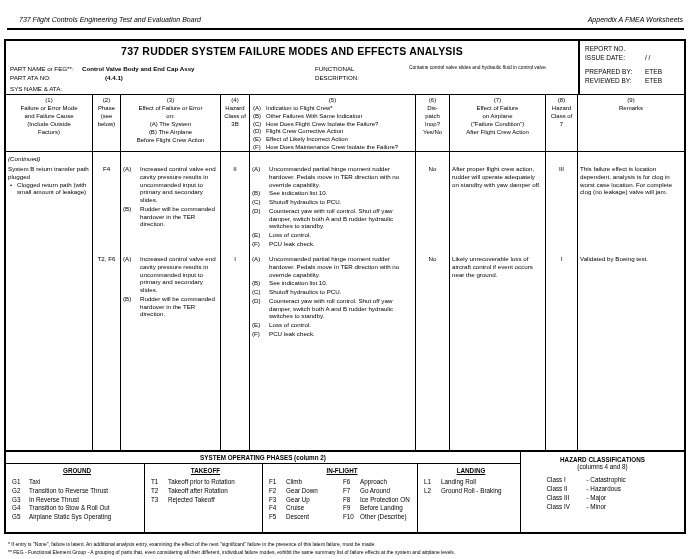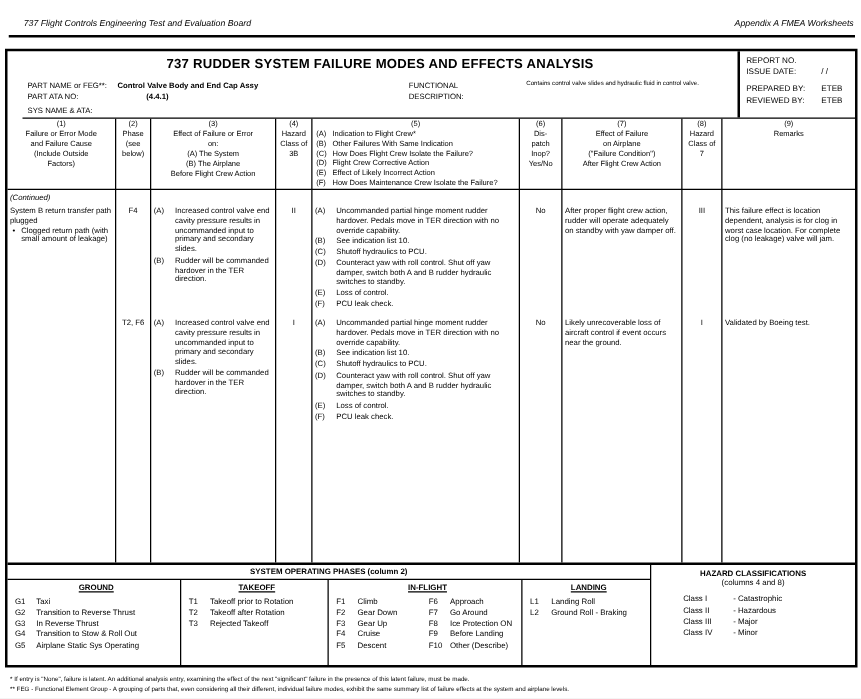--- a/index.html
+++ b/index.html
@@ -11,21 +11,21 @@
   }
   
   .page-header { position:absolute; left:7px; right:5px; top:13px; height:17px; border-bottom:2px solid #000; font-size:7px; font-style:italic; }
   .ph-left  { position:absolute; left:12px; top:3px; }
   .ph-right { position:absolute; right:1px; top:3px; }
 
   
   .doc-table { position:absolute; left:4px; top:39px; width:682px; border:2px solid #000; background:#fff; }
 
   
-  .title-row { display:flex; height:54px; border-bottom:1px solid #000;margin-left:12px; }
+  .title-row { display:flex; height:54px; border-bottom:1px solid #000; }
   .title-cell { width:574px; border-right:2px solid #000; position:relative; }
   .main-title { text-align:center; font-weight:bold; font-size:10.5px; padding-top:4px; letter-spacing:.2px; }
   .part-info { position:absolute; left:3px; right:2px; top:21px; bottom:0; font-size:6.2px; }
   .pi-line { position:absolute; left:1px; white-space:nowrap; }
   .pi1 { top:3px; } .pi2 { top:12px; } .pi3 { bottom:2px; }
   .pi-val { position:absolute; white-space:nowrap; font-weight:bold; }
   .v1 { left:73px; top:3px; } .v2 { left:96px; top:12px; }
   .func-label { position:absolute; left:306px; top:3px; white-space:pre-line; line-height:1.45; }
   .func-value { position:absolute; left:400px; top:3px; width:170px; font-size:4.9px; line-height:1.2; }
   .report-cell { flex:1; font-size:6.5px; padding:3px 2px 0 5px; }

